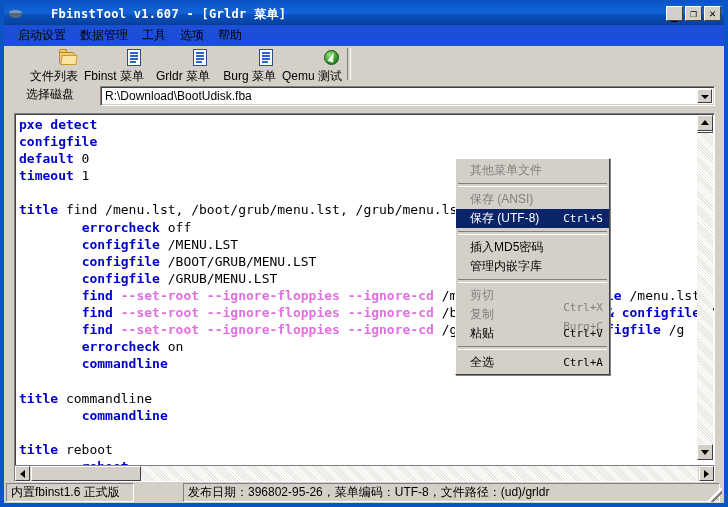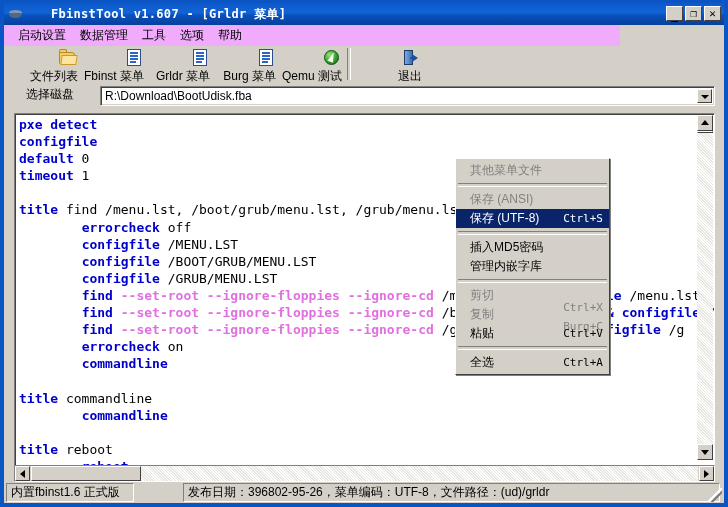--- a/index.html
+++ b/index.html
@@ -100,22 +100,22 @@
     left: 0; right: 0; top: 0;
     text-align: center;
     font-weight: bold;
   }
   .win-btn.min .g { line-height: 9px; padding-top: 4px; }
 
   
   .menubar {
     position: absolute;
     left: 4px; top: 25px;
-    width: 616px; height: 21px;
-    background: #f0abfc;
+    width: 720px; height: 21px;
+    background: #1d4ed8;
     display: flex;
     align-items: center;
     padding-left: 7px;
     box-sizing: border-box;
   }
   .menubar .mi {
     font-size: 12px;
     color: #000;
     padding: 2px 7px;
     white-space: nowrap;
@@ -576,28 +576,20 @@
       <span class="tb-label">Burg 菜单</span>
     </div>
     <div class="tb-item">
       <span class="tb-icon ic-qemu">
         <span class="q-circle"></span>
           <span class="q-bolt"></span>
       </span>
       <span class="tb-label">Qemu 测试</span>
     </div>
     <div class="tb-sep"></div>
-    <div class="tb-item">
-      <span class="tb-icon ic-exit">
-        <span class="e-door"></span>
-          <span class="e-stem"></span>
-          <span class="e-arrow"></span>
-      </span>
-      <span class="tb-label">退出</span>
-    </div>
   </div>
 
   <div class="diskrow">
     <span class="disk-label">选择磁盘</span>
     <div class="disk-combo">
       <span class="disk-value">R:\Download\BootUdisk.fba</span>
       <span class="combo-arrow"></span>
     </div>
   </div>
 

